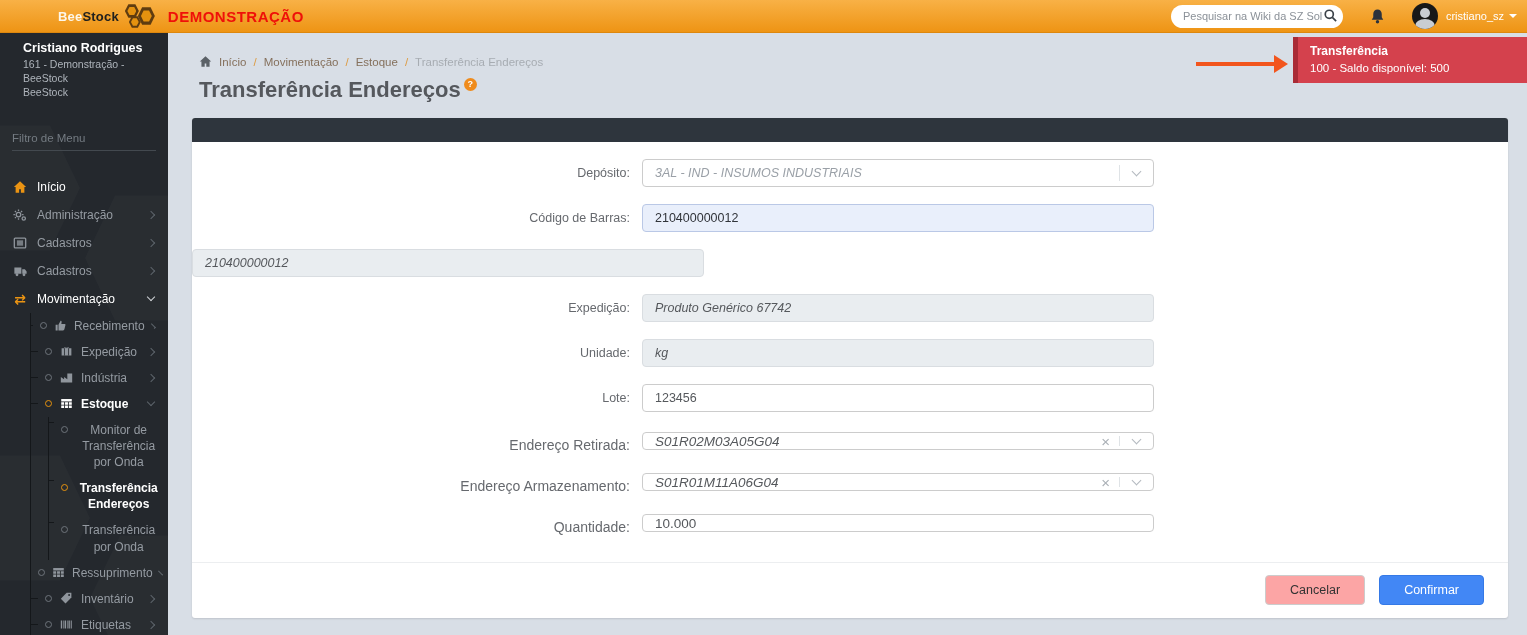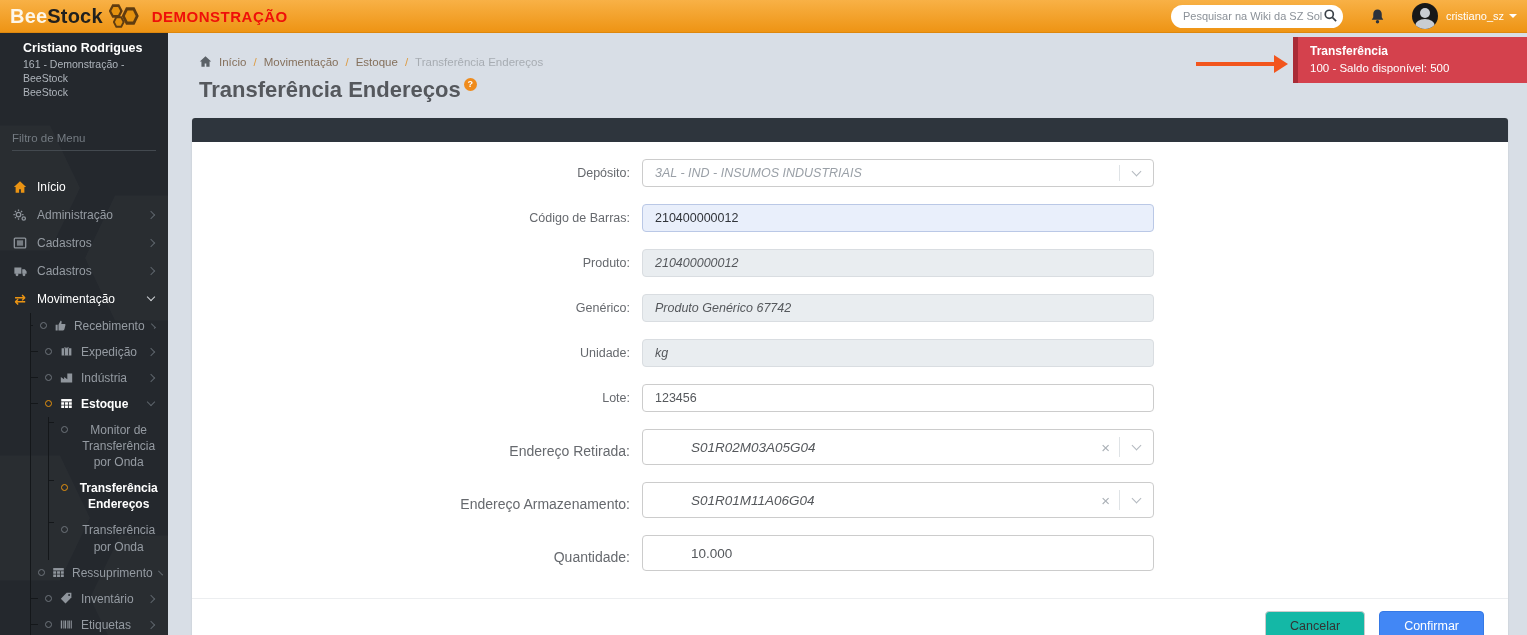--- a/index.html
+++ b/index.html
@@ -1,20 +1,20 @@
 <!DOCTYPE html>
 <html><head>
 <meta charset="utf-8">
 <style>
   * { margin:0; padding:0; box-sizing:border-box; }
   html,body { width:1527px; height:635px; overflow:hidden; font-family:"Liberation Sans","DejaVu Sans",sans-serif; background:#d8dee6; }
 
   
   .topbar { position:relative; height:33px; background:linear-gradient(#f8b146,#ee9414); display:flex; align-items:center; padding:0 10px; z-index:30; border-bottom:1px solid #dd870e;}
-  .logo { display:flex; align-items:center; font-size:20px; font-weight:bold; letter-spacing:.2px; }
+  .logo { display:flex; align-items:center; font-size:13px; font-weight:bold; letter-spacing:.2px;margin-left:48px; }
   .logo .bee { color:#fdf7ea; }
   .logo .stock { color:#20201e; }
   .hexwrap { position:relative; width:32px; height:28px; margin-left:5px; }
   .hx { position:absolute; clip-path:polygon(25% 2%,75% 2%,100% 50%,75% 98%,25% 98%,0 50%); background:#5f3c10; display:flex; align-items:center; justify-content:center; }
   .hx i { display:block; width:64%; height:64%; clip-path:polygon(25% 2%,75% 2%,100% 50%,75% 98%,25% 98%,0 50%); background:#e5920f; }
   .hx.h1 { width:14px; height:14px; left:1px; top:2px; }
   .hx.h2 { width:12px; height:12px; left:5px; bottom:2px; }
   .hx.h3 { width:17px; height:18px; right:1px; top:5px; }
   .demo { margin-left:12px; font-size:15px; font-weight:bold; color:#ef1009; letter-spacing:.5px; }
   .search-pill { position:relative; margin-left:auto; width:172px; height:23px; margin-right:26px; }
@@ -86,34 +86,34 @@
   .note-arrow .head { width:0; height:0; border-left:14px solid #f2551d; border-top:9px solid transparent; border-bottom:9px solid transparent; }
 
   
   .card { margin-top:15px; width:1316px; background:#fff; border-radius:3px; box-shadow:0 1px 2px rgba(0,0,0,.12); }
   .card-strip { height:24px; background:#2e353d; border-radius:3px 3px 0 0; }
   .form { padding:17px 0 10px; }
   .frow { display:flex; align-items:center; margin-bottom:17px; }
   .flabel { width:450px; text-align:right; padding-right:12px; font-size:12.5px; color:#66696e; }
   .frow.lg .flabel { font-size:14px;margin-top:8px; }
   .ctl { width:512px; height:28px; border:1px solid #ccc; border-radius:4px; display:flex; align-items:center; font-size:12.5px; color:#55585c; background:#fff; }
-  .frow.lg .ctl { height:36px; font-size:13.5px;padding-left:36px; }
+  .frow.lg .ctl { height:18px; font-size:13.5px; }
   .ctl input { flex:1; height:100%; border:none; outline:none; background:transparent; padding:0 12px; font-size:inherit; color:inherit; font-family:inherit; }
   .ctl.v-grey { background:#e9edf0; border-color:#d9dde1; }
   .ctl.v-blue { background:#e9effb; border-color:#bac8e6; color:#31343a; }
   .ctl .val { flex:1; padding:0 12px; white-space:nowrap; overflow:hidden;font-style:italic; }
   .ctl .val.muted { color:#9aa0a7; }
   .adorn { display:flex; align-items:center; height:100%; }
   .adorn .x { color:#aab0b6; font-size:15px; padding:0 9px; cursor:pointer; }
   .adorn .vr { width:1px; height:60%; background:#dfe3e6; }
   .adorn .dd { padding:0 13px; cursor:pointer; display:flex; align-items:center; height:100%; }
   .adorn .chev2 { width:7px; height:7px; border-right:1.8px solid #b3b9bf; border-bottom:1.8px solid #b3b9bf; transform:rotate(45deg); margin-top:-3px; }
   .cfooter { border-top:1px solid #eceef0; padding:12px 24px 13px; display:flex; justify-content:flex-end; gap:14px; }
   .btn { font-size:12.5px; padding:7px 24px; border-radius:4px; cursor:pointer; font-family:inherit; }
-  .btn.ghost { background:#14b8a6; border:1px solid #ccc; color:#333; }
+  .btn.ghost { background:#fca5a5; border:1px solid #ccc; color:#333; }
   .btn.primary { background:#4287f5; border:1px solid #3579e6; color:#fff; }
 
   svg { display:block; }
 </style>
 </head>
 <body>
 
 <header class="topbar">
   <div class="logo">
     <span class="bee">Bee</span>
@@ -385,28 +385,27 @@
         </div>
 
         <div class="frow">
           <label class="flabel">Código de Barras:</label>
           <div class="ctl v-blue">
             <input type="text" value="210400000012" style="">
           </div>
         </div>
 
         <div class="frow">
-          <label class="flabel">Produto:</label>
           <div class="ctl v-grey">
             <span class="val">210400000012</span>
           </div>
         </div>
 
         <div class="frow">
-          <label class="flabel">Genérico:</label>
+          <label class="flabel">Expedição:</label>
           <div class="ctl v-grey">
             <span class="val">Produto Genérico 67742</span>
           </div>
         </div>
 
         <div class="frow">
           <label class="flabel">Unidade:</label>
           <div class="ctl v-grey">
             <span class="val">kg</span>
           </div>

